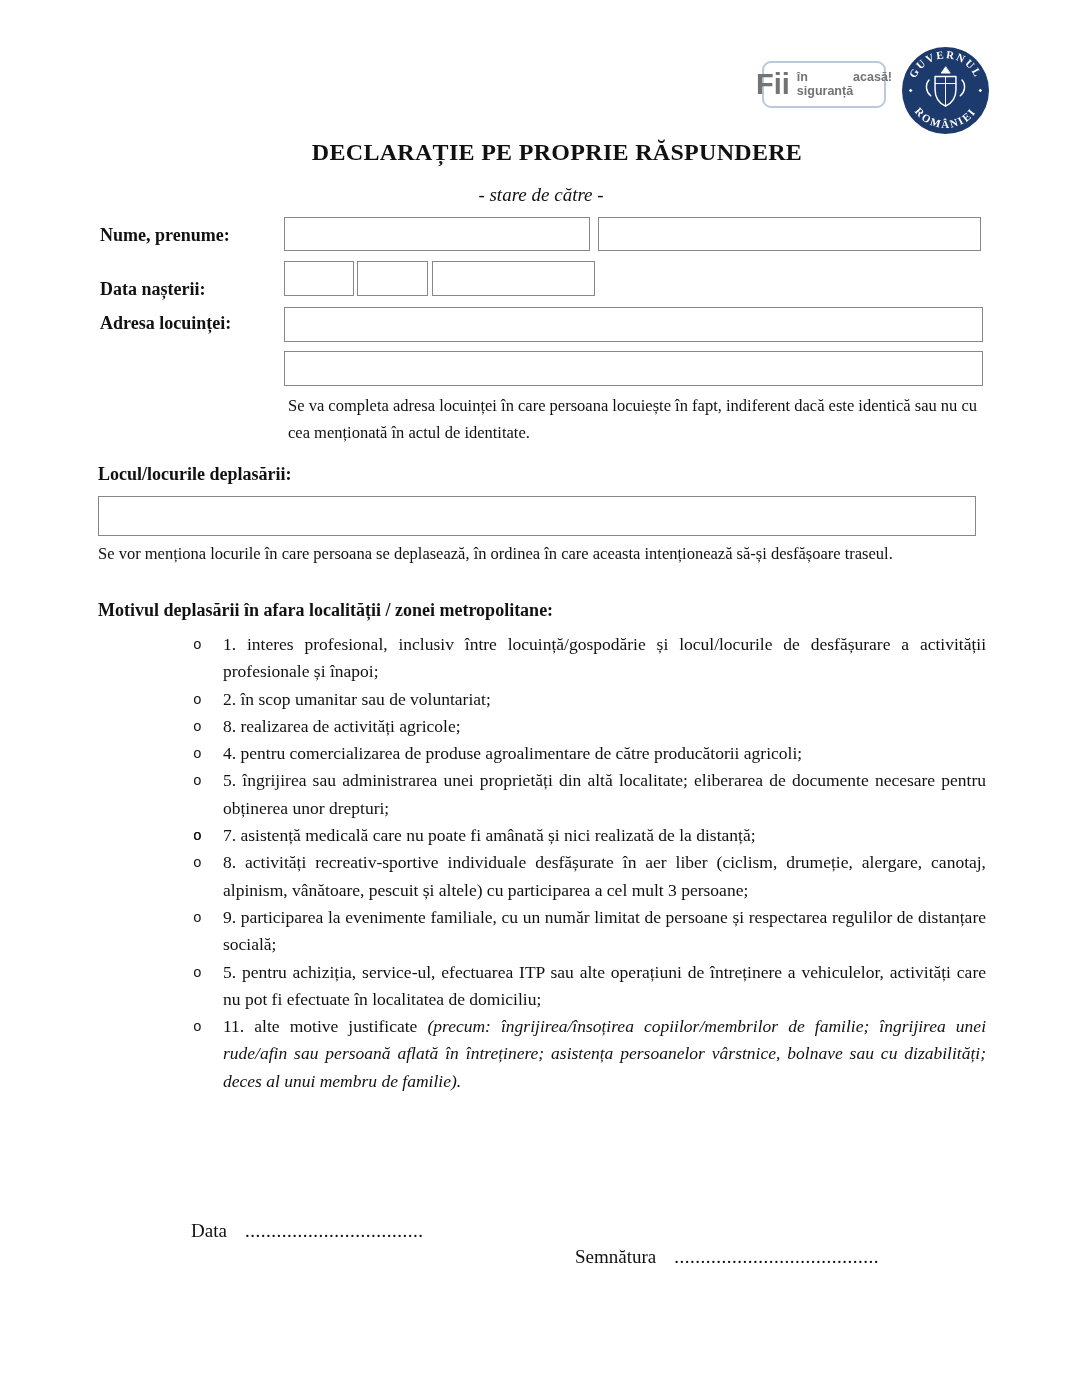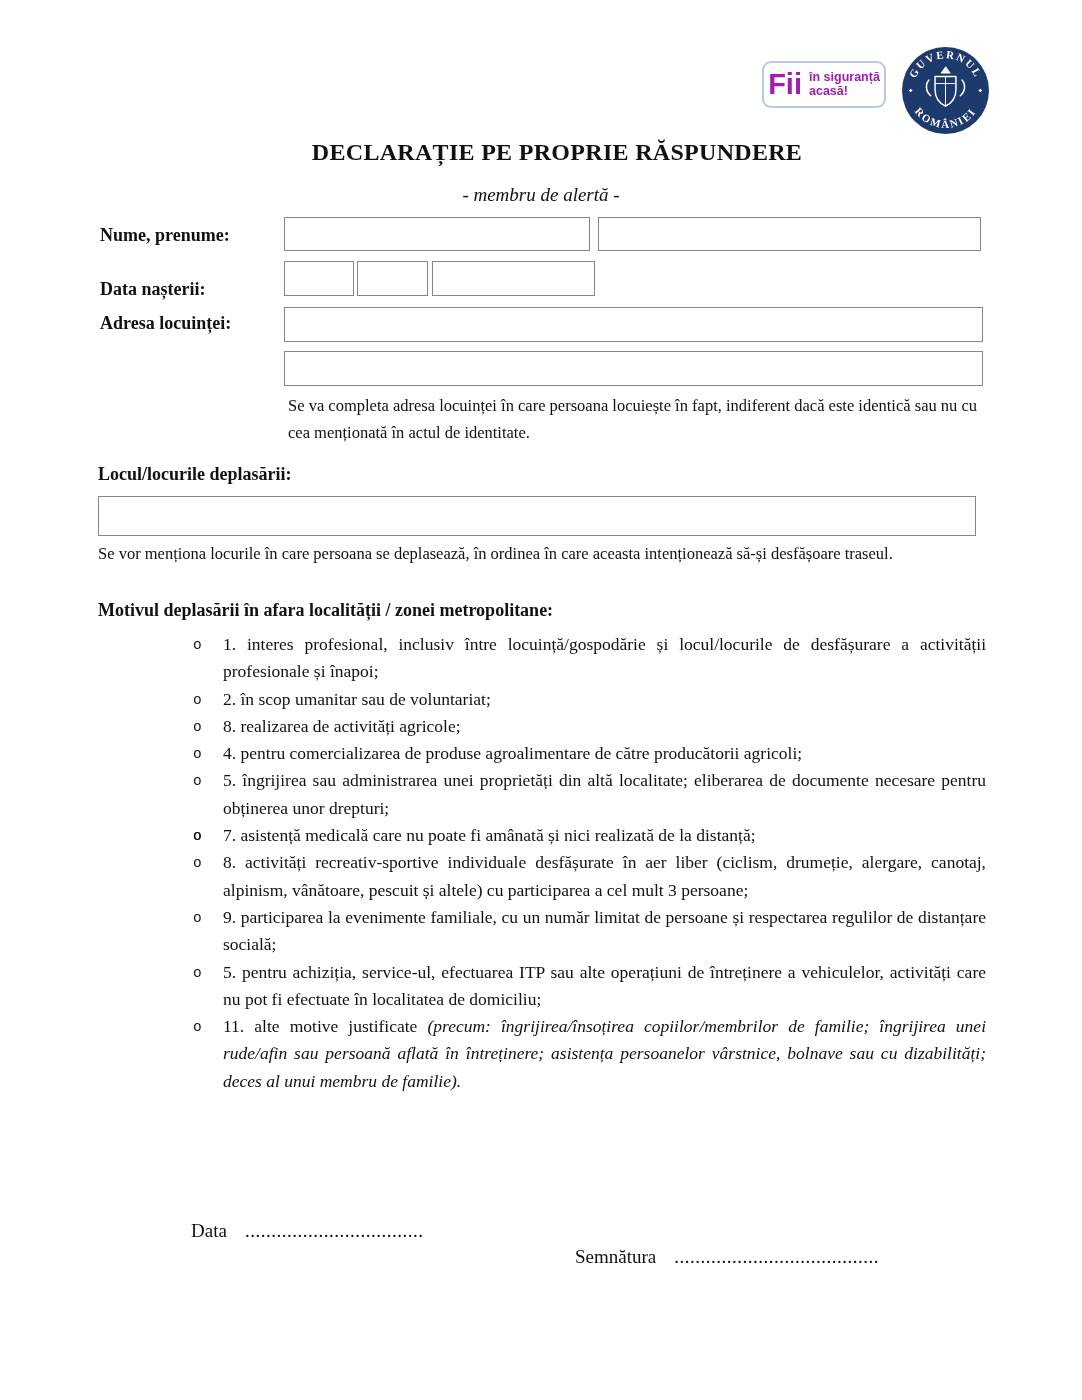--- a/index.html
+++ b/index.html
@@ -14,24 +14,24 @@
   }
   
   .badge{
     position:absolute;left:762px;top:61px;
     width:124px;height:47px;
     border:2px solid #b9c9dc;border-radius:9px;
     background:#fff;
     display:flex;align-items:center;justify-content:center;gap:7px;
     box-sizing:border-box;
     font-family:"Liberation Sans", sans-serif;
-    color:#a21caf;
+    color:#737373;
   }
   .badge-fii{font-size:29px;font-weight:bold;line-height:1;}
-  .badge-small{display:flex;flex-direction:column;font-size:12.5px;font-weight:bold;line-height:1.1;}
+  .badge-small{display:flex;font-size:12.5px;font-weight:bold;line-height:1.1;}
   .seal{position:absolute;left:902px;top:47px;width:87px;height:87px;}
   
   .title{
     position:absolute;left:16px;top:139px;width:100%;
     text-align:center;font-size:24px;font-weight:bold;letter-spacing:.3px;
   }
   .subtitle{
     position:absolute;left:0;top:184px;width:100%;
     text-align:center;font-size:19px;font-style:italic;
   }
@@ -93,21 +93,21 @@
         <path d="M50 23 l-5 7 h10 z" fill="#ffffff" stroke-width="1"></path>
         <path d="M38 34 h24 v15 c0 10 -6 16 -12 19 c-6 -3 -12 -9 -12 -19 z"></path>
         <path d="M38 42 h24 M50 34 v34" stroke-width="1.1"></path>
         <path d="M31 38 c-5 6 -3 14 2 18"></path>
         <path d="M69 38 c5 6 3 14 -2 18"></path>
       </g>
     </svg>
   </div>
 
   <div class="title">DECLARAȚIE PE PROPRIE RĂSPUNDERE</div>
-  <div class="subtitle">- membru de alertă -</div>
+  <div class="subtitle">- stare de către -</div>
 
   <div class="flabel" style="left:100px;top:225px;">Nume, prenume:</div>
   <input class="box" style="left: 284px; top: 217px; width: 306px; height: 34px;" type="text">
   <input class="box" style="left: 598px; top: 217px; width: 383px; height: 34px;" type="text">
 
   <div class="flabel" style="left:100px;top:271px;margin-top:8px;">Data nașterii:</div>
   <input class="box" style="left: 284px; top: 261px; width: 70px; height: 35px;" type="text">
   <input class="box" style="left: 357px; top: 261px; width: 71px; height: 35px;" type="text">
   <input class="box" style="left: 432px; top: 261px; width: 163px; height: 35px;" type="text">
 

